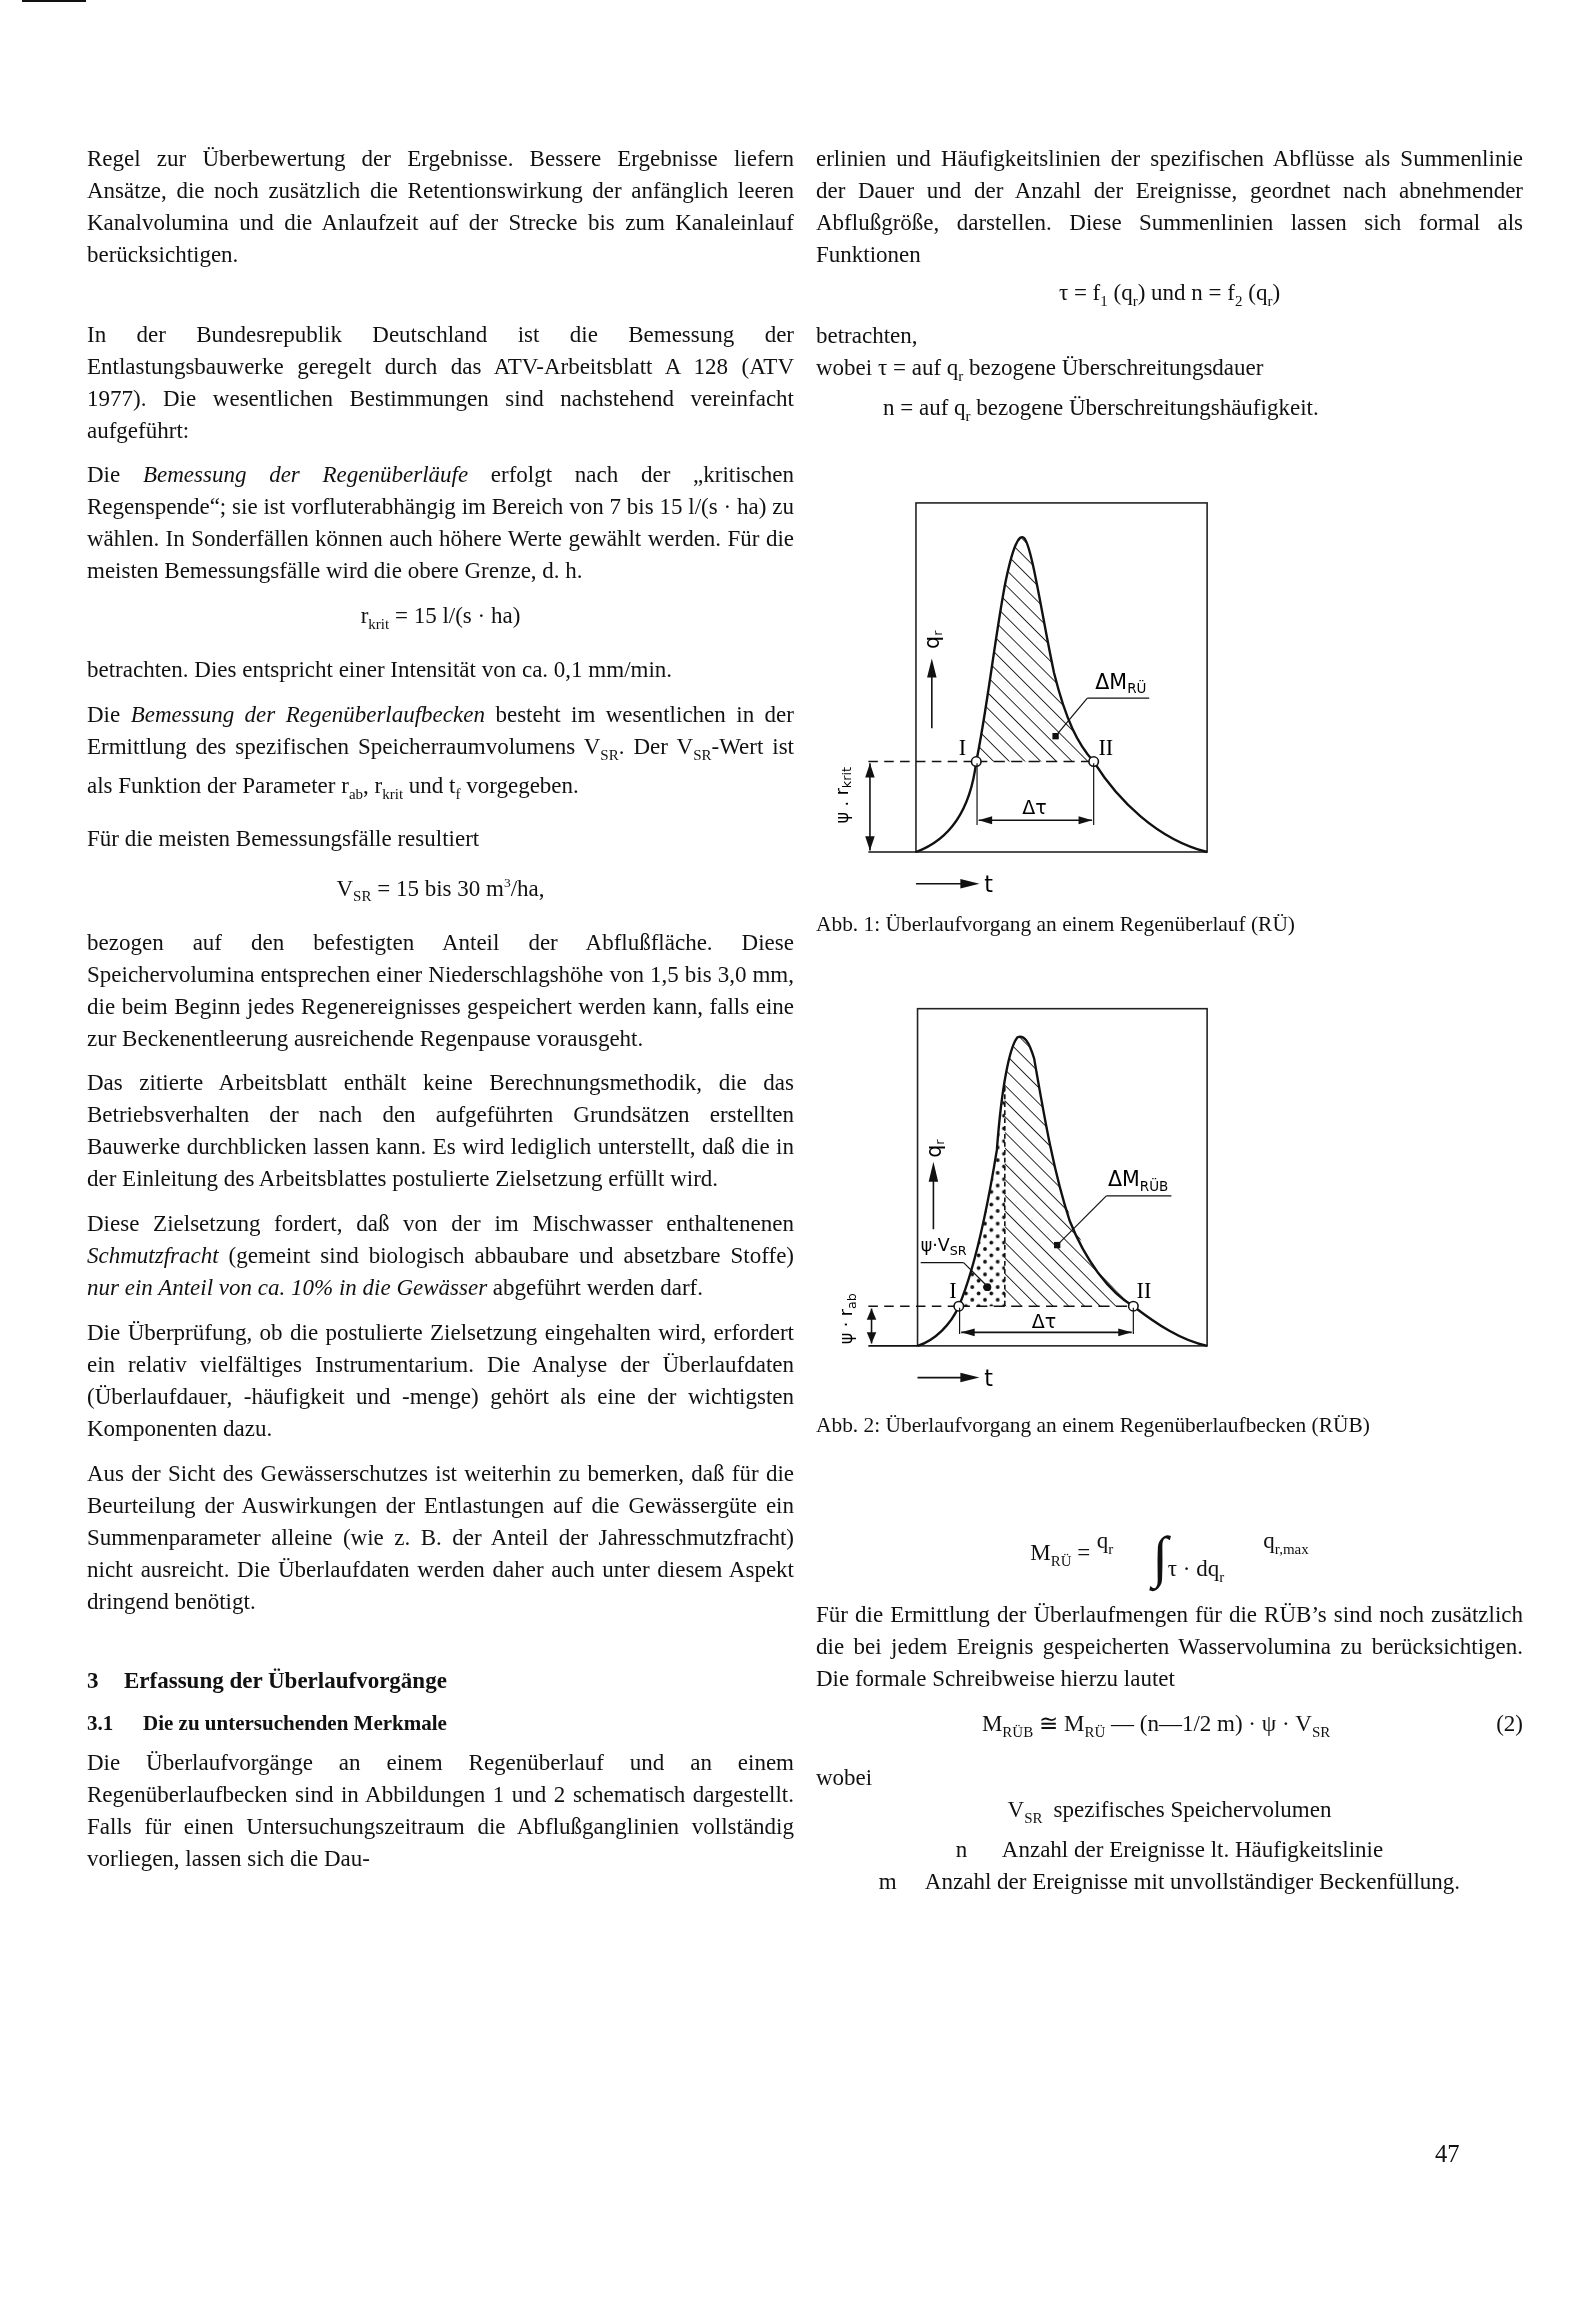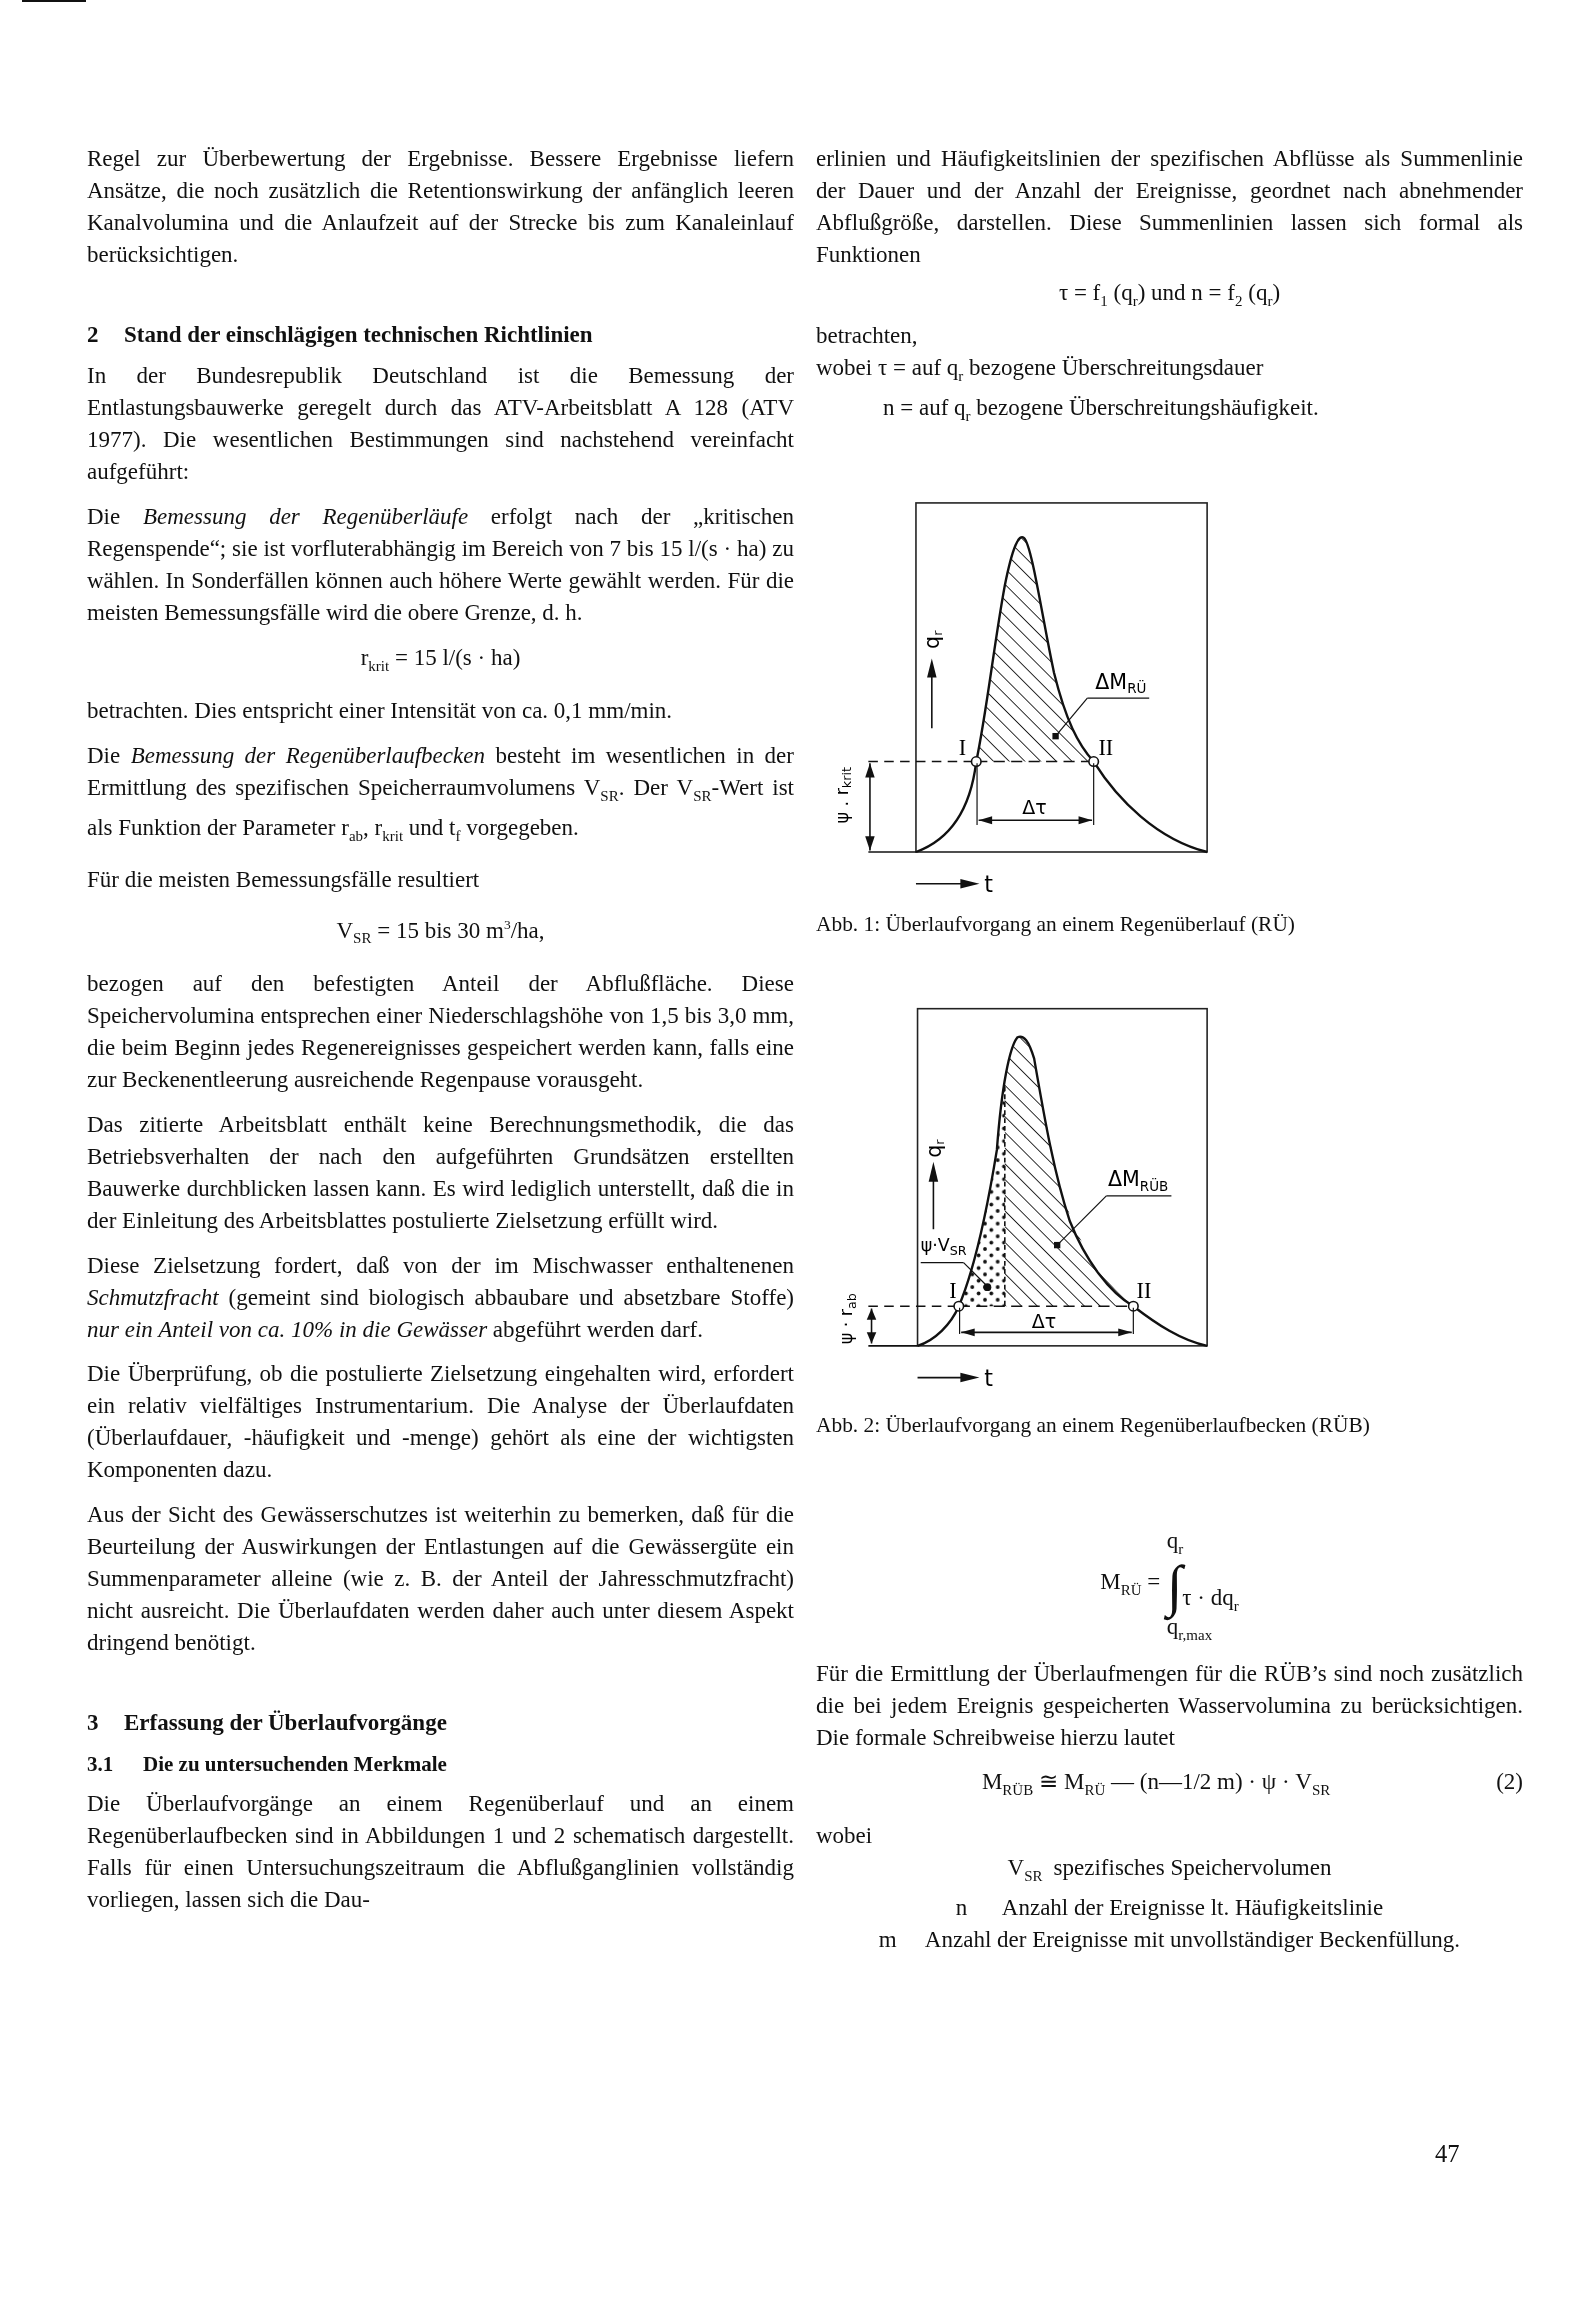--- a/index.html
+++ b/index.html
@@ -20,33 +20,32 @@
   sup { font-size: 13.5px; }
   i { }
   .gap-l { height: 35px; }
   .def-line { display: flex; justify-content: center; }
   .def-key { width: 46px; flex-shrink: 0; }
   .indent-wobei { padding-left: 87px; }
   .figure { position: relative; margin: 24px 0 0 0; }
   .figure svg { display: block; }
   .caption { font-size: 21.4px; margin: 4.8px 0 0 0; text-align: left; }
   .integral { display: inline-flex; align-items: center; gap: 6.4px; }
-  .int-block { display: inline-flex; flex-direction: column; align-items: flex-start; line-height: 1.1; }
+  .int-block { display: inline-flex; flex-direction: row; align-items: flex-start; line-height: 1.1; gap: 39px; }
   .int-sign { font-size: 57px; line-height: 57px; font-style: normal; }
   .page-num { position: absolute; left: 1435px; top: 2140px; font-size: 24.6px; }
 </style>
 </head>
 <body>
 
 <div class="topline"></div>
 
 <div class="col left">
   <p>Regel zur Überbewertung der Ergebnisse. Bessere Ergebnisse liefern Ansätze, die noch zusätzlich die Retentionswirkung der anfänglich leeren Kanalvolumina und die Anlaufzeit auf der Strecke bis zum Kanaleinlauf berücksichtigen.</p>
   <div class="gap-l"></div>
-  <h2><span class="num">2</span><span>Stand der einschlägigen technischen Richtlinien</span></h2>
   <p>In der Bundesrepublik Deutschland ist die Bemessung der Entlastungsbauwerke geregelt durch das ATV-Arbeitsblatt A 128 (ATV 1977). Die wesentlichen Bestimmungen sind nachstehend vereinfacht aufgeführt:</p>
   <p><span>Die </span><i>Bemessung der Regenüberläufe</i><span> erfolgt nach der „kritischen Regenspende“; sie ist vorfluterabhängig im Bereich von 7 bis 15 l/(s · ha) zu wählen. In Sonderfällen können auch höhere Werte gewählt werden. Für die meisten Bemessungsfälle wird die obere Grenze, d. h.</span></p>
   <div class="formula"><span>r</span><sub>krit</sub><span> = 15 l/(s · ha)</span></div>
   <p>betrachten. Dies entspricht einer Intensität von ca. 0,1 mm/min.</p>
   <p><span>Die </span><i>Bemessung der Regenüberlaufbecken</i><span> besteht im wesentlichen in der Ermittlung des spezifischen Speicherraumvolumens V</span><sub>SR</sub><span>. Der V</span><sub>SR</sub><span>-Wert ist als Funktion der Parameter r</span><sub>ab</sub><span>, r</span><sub>krit</sub><span> und t</span><sub>f</sub><span> vorgegeben.</span></p>
   <p>Für die meisten Bemessungsfälle resultiert</p>
   <div class="formula"><span>V</span><sub>SR</sub><span> = 15 bis 30 m</span><sup>3</sup><span>/ha,</span></div>
   <p>bezogen auf den befestigten Anteil der Abflußfläche. Diese Speichervolumina entsprechen einer Niederschlagshöhe von 1,5 bis 3,0 mm, die beim Beginn jedes Regenereignisses gespeichert werden kann, falls eine zur Beckenentleerung ausreichende Regenpause vorausgeht.</p>
   <p>Das zitierte Arbeitsblatt enthält keine Berechnungsmethodik, die das Betriebsverhalten der nach den aufgeführten Grundsätzen erstellten Bauwerke durchblicken lassen kann. Es wird lediglich unterstellt, daß die in der Einleitung des Arbeitsblattes postulierte Zielsetzung erfüllt wird.</p>
   <p><span>Diese Zielsetzung fordert, daß von der im Mischwasser enthaltenenen </span><i>Schmutzfracht</i><span> (gemeint sind biologisch abbaubare und absetzbare Stoffe) </span><i>nur ein Anteil von ca. 10% in die Gewässer</i><span> abgeführt werden darf.</span></p>

